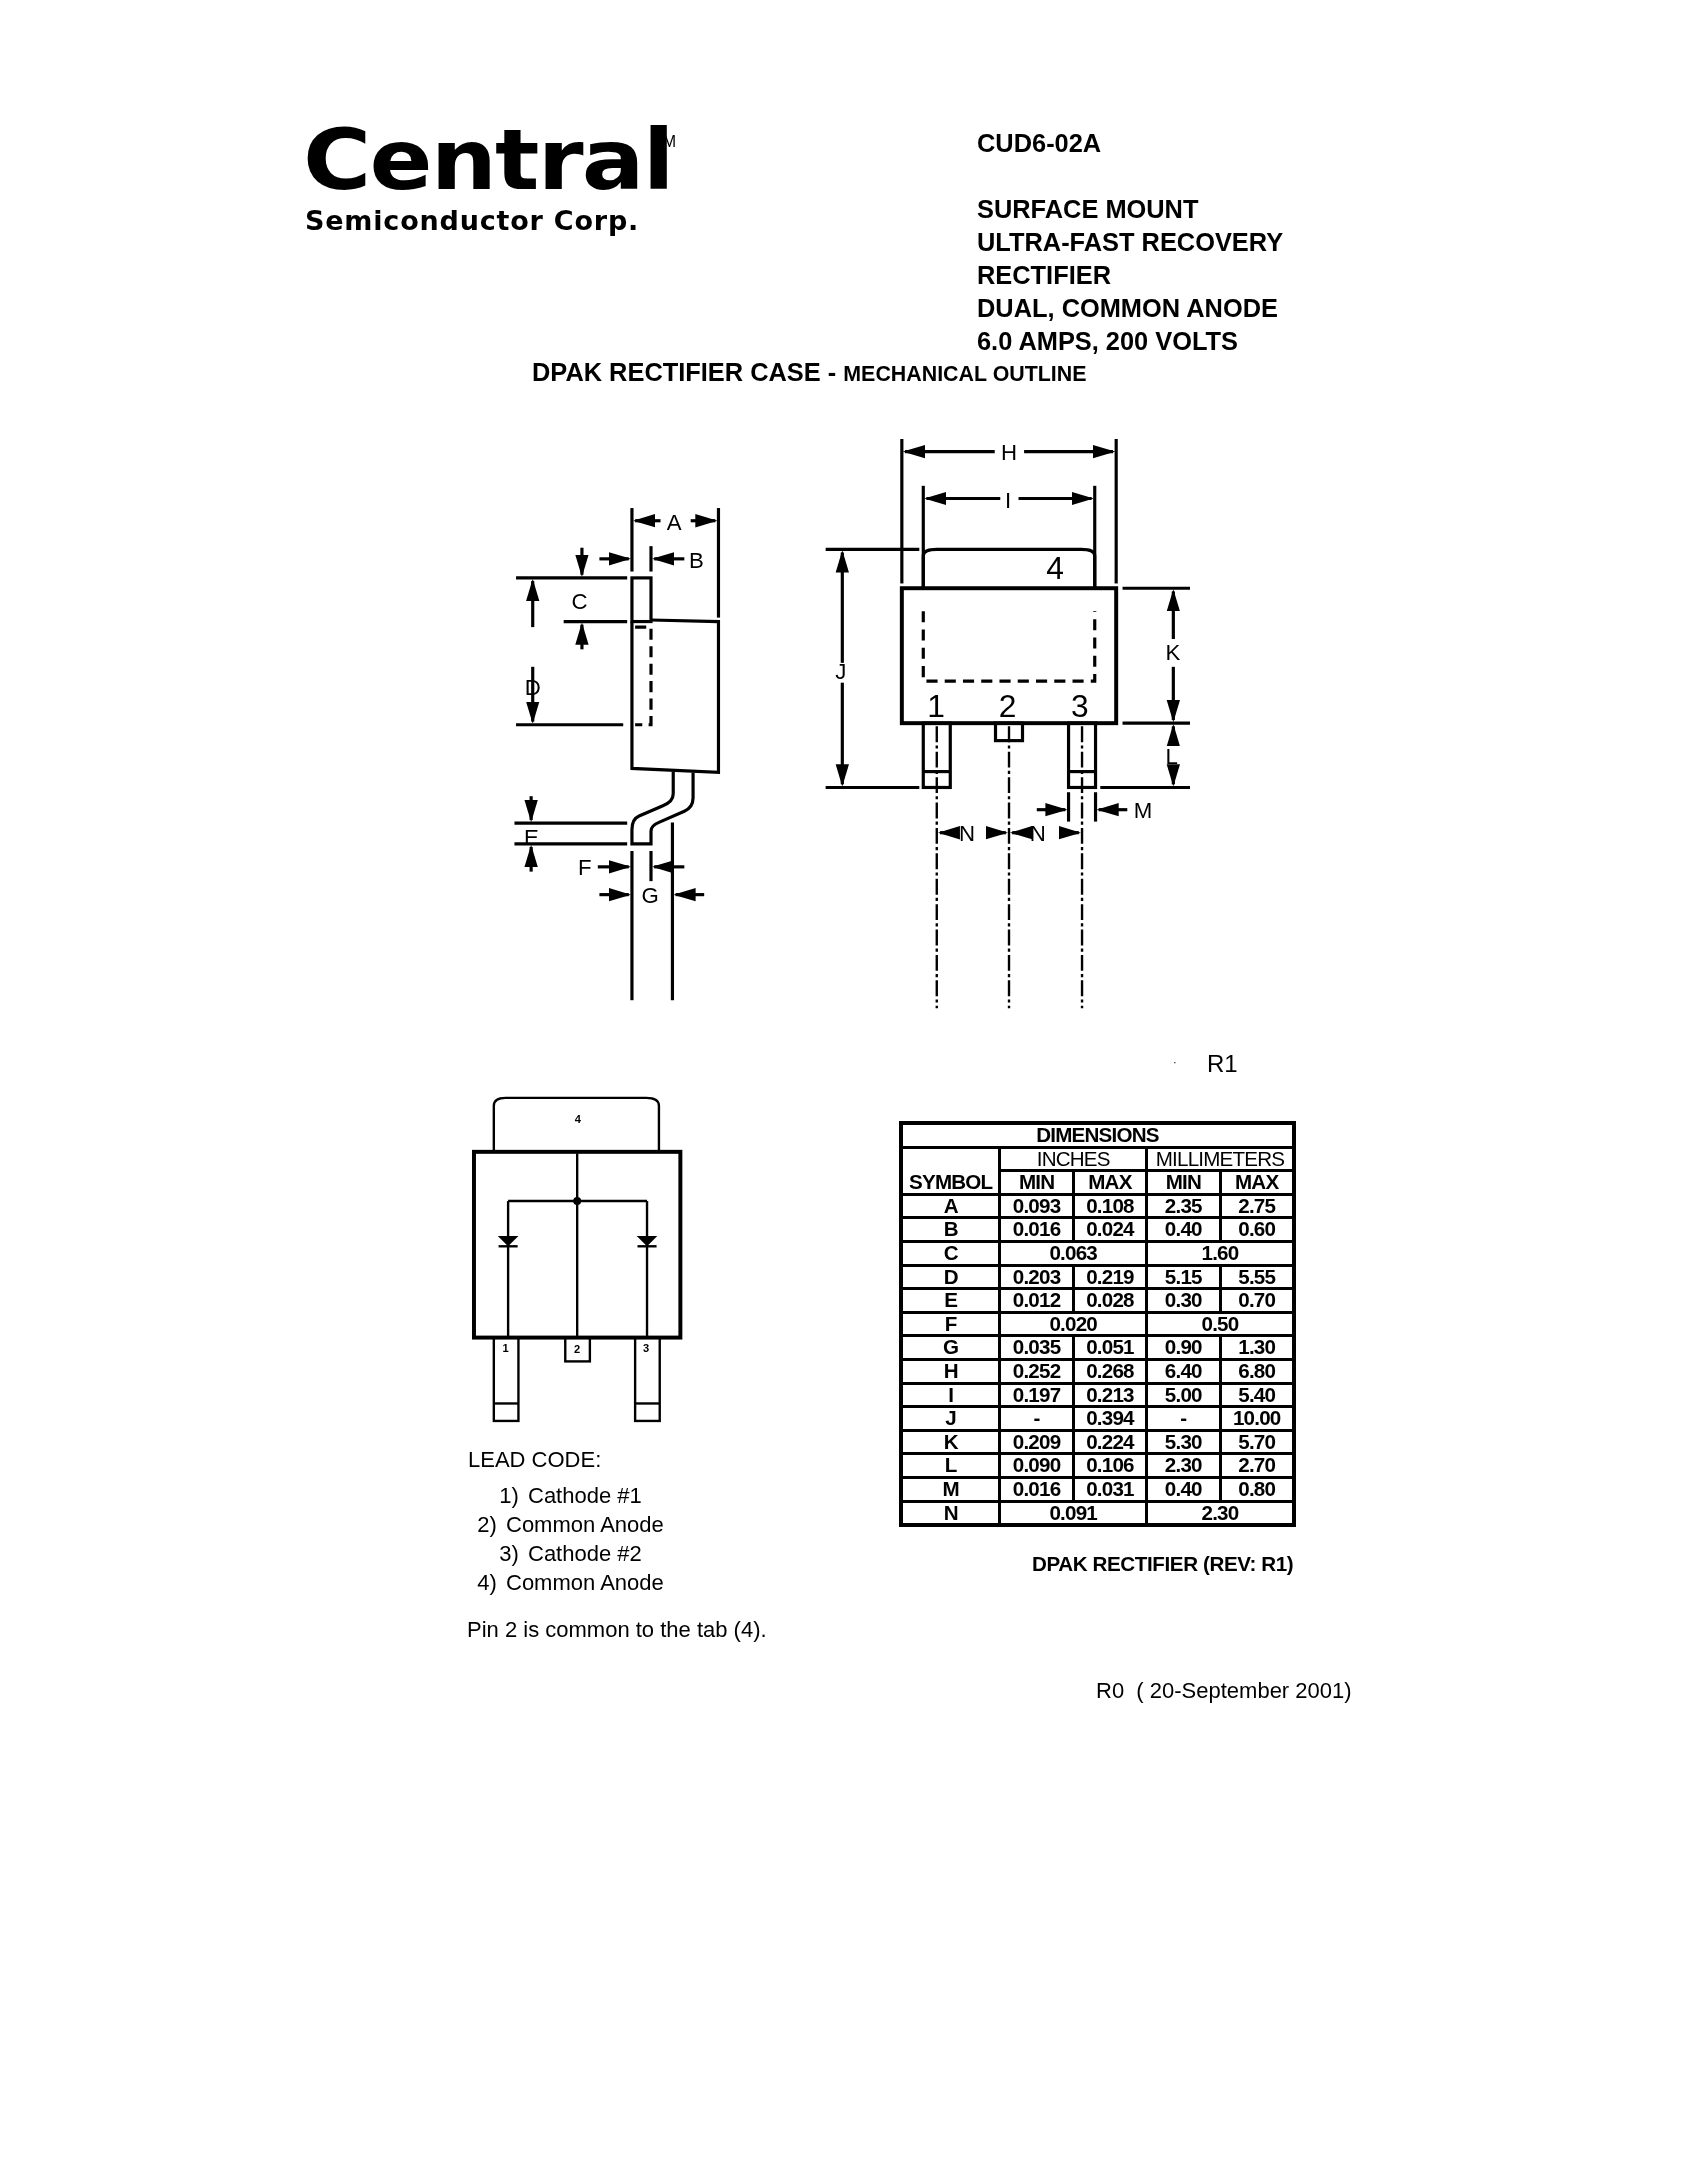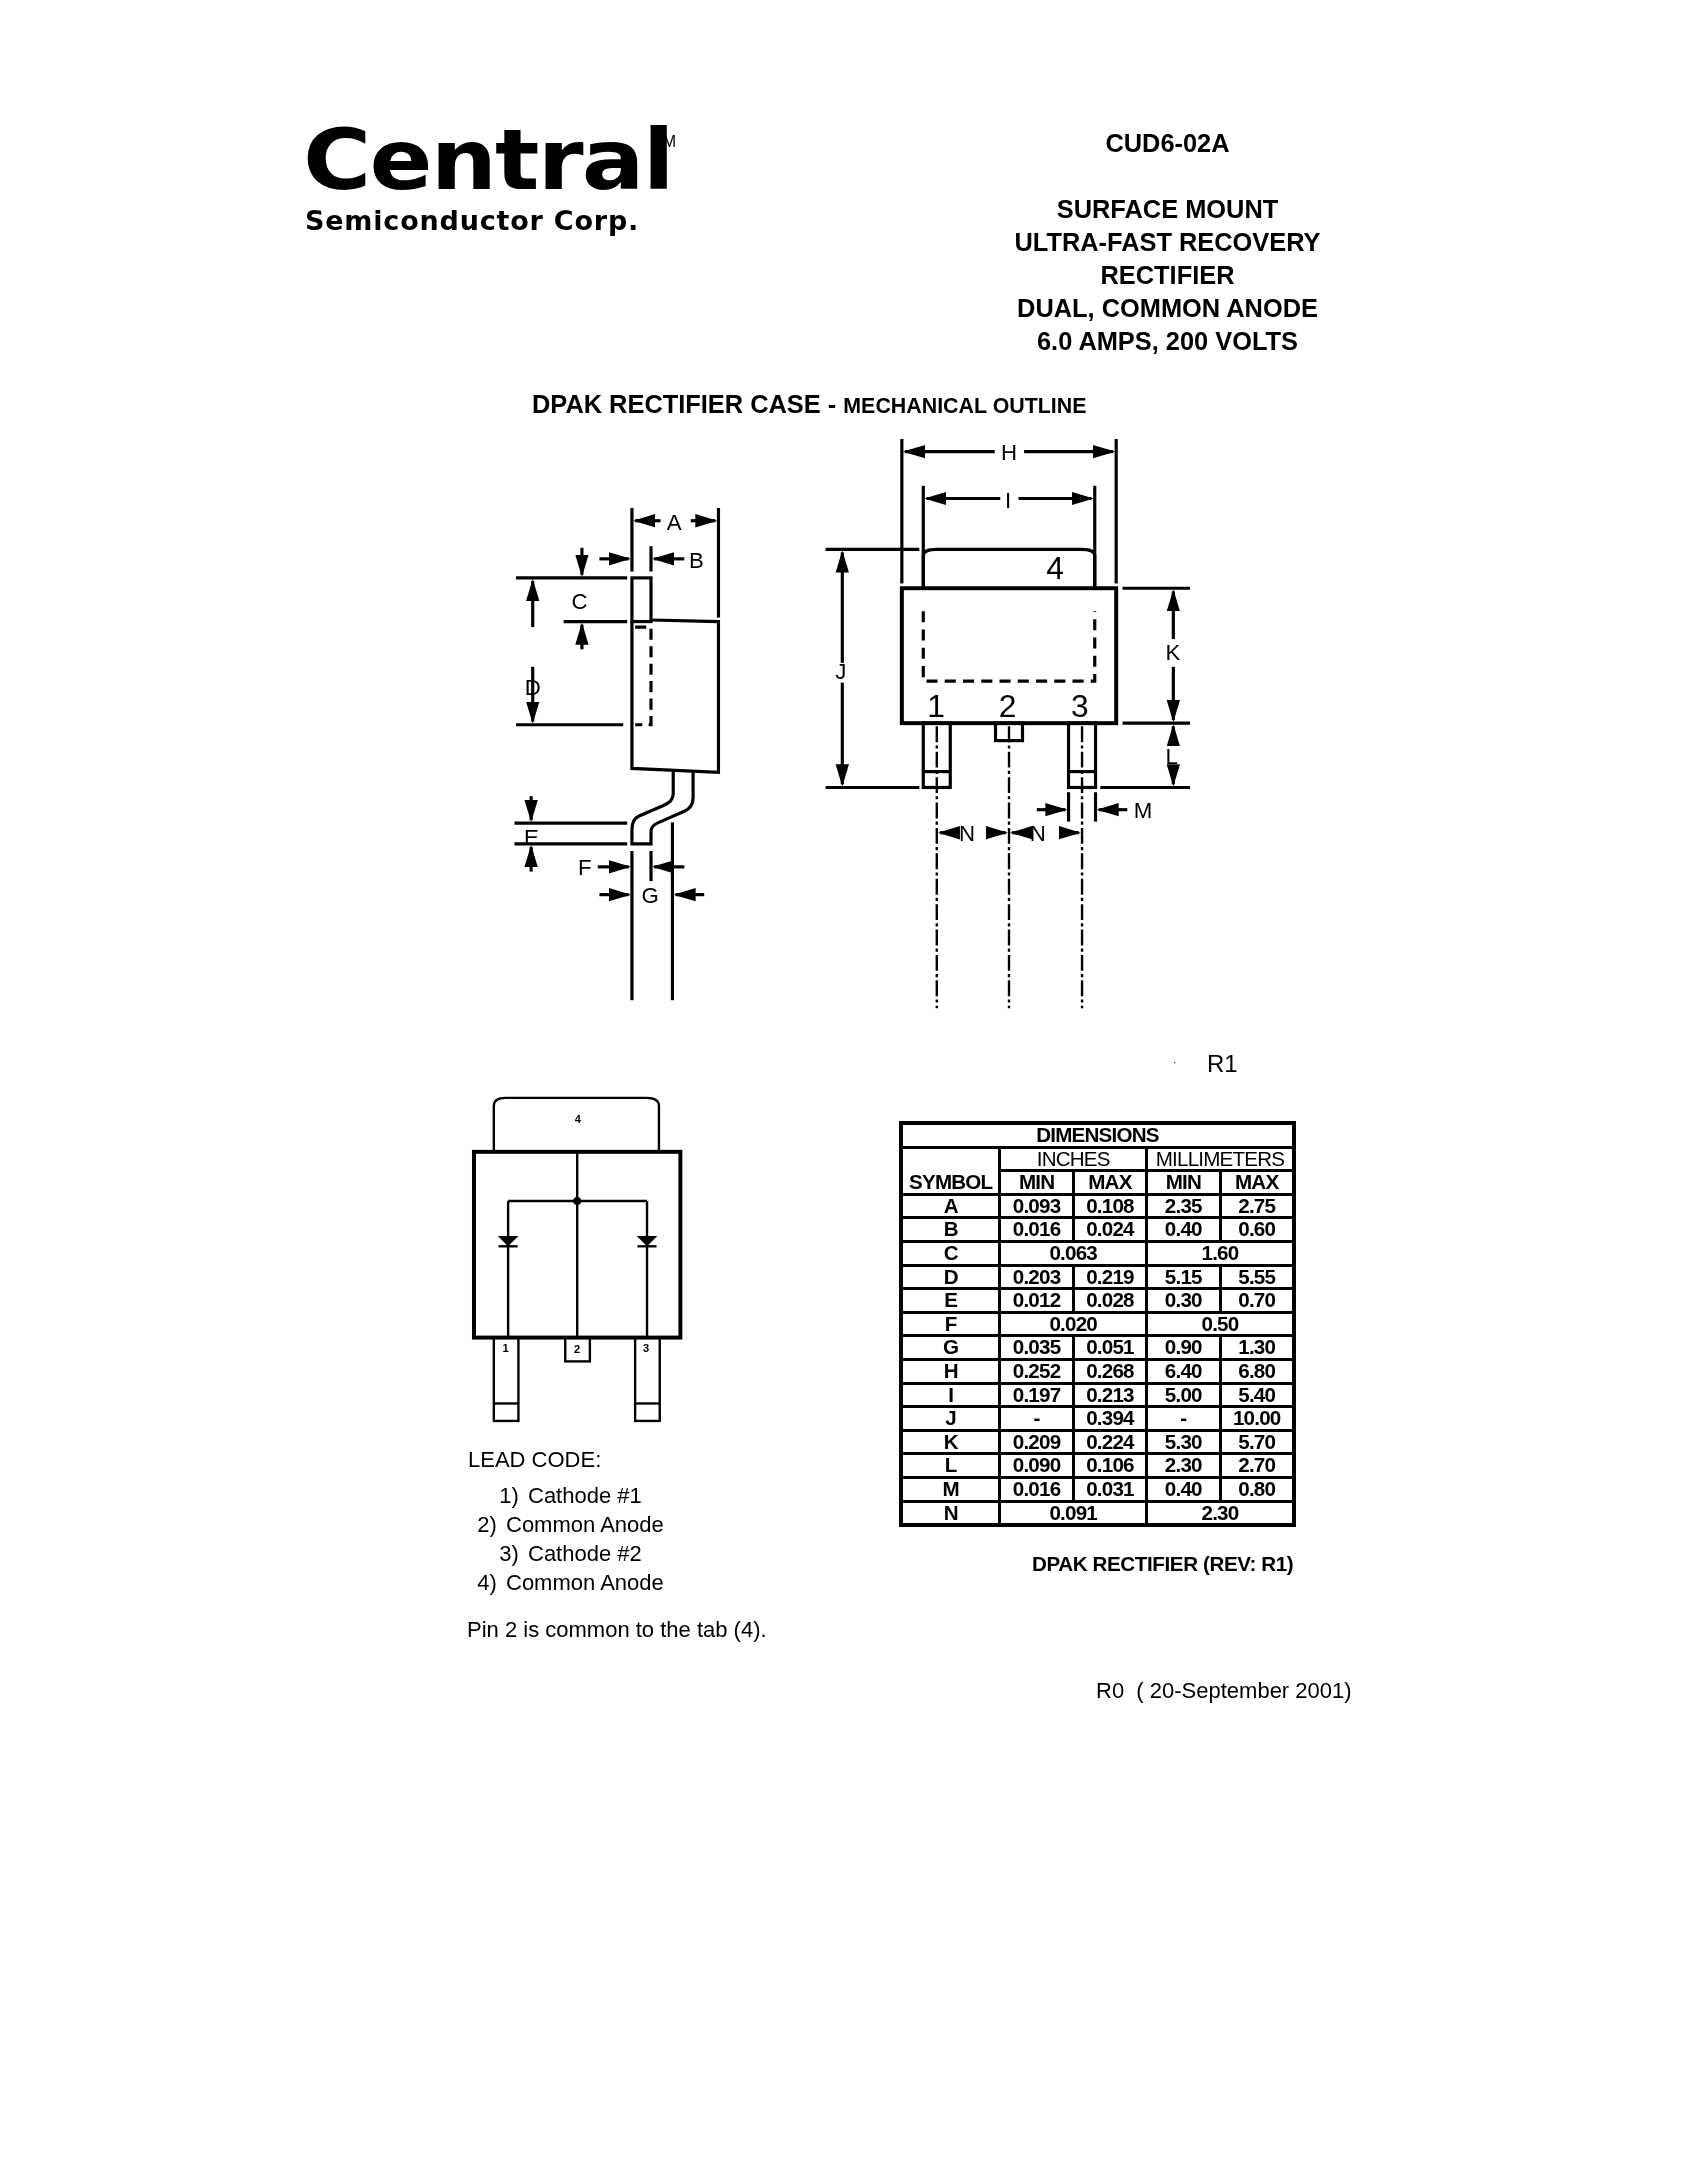--- a/index.html
+++ b/index.html
@@ -1,23 +1,23 @@
 <!DOCTYPE html>
 <html style="font-size:12.7px"><head>
 <meta charset="utf-8">
 <style>
   html, body { margin: 0; padding: 0; background: #ffffff; }
   body { width: 1687px; height: 2183px; position: relative; overflow: hidden; color: #000; font-family: "Liberation Sans", sans-serif; }
   .abs { position: absolute; }
   .logo-main { left: 303px; top: 119px; font-family: "DejaVu Sans", sans-serif; font-weight: 900; font-size: 83px; letter-spacing: -1.6px; line-height: 1; transform: scaleX(1.12); transform-origin: left top; }
   .logo-tm { left: 653px; top: 133px; font-size: 16px; }
   .logo-sub { left: 305px; top: 205px; font-family: "DejaVu Sans", sans-serif; font-weight: 900; font-size: 27px; letter-spacing: 0.8px; text-align: center; }
-  .head-block { left: 977px; top: 127px; width: 381px; text-align: center; font-weight: bold; font-size: 25.4px; line-height: 33px; }
+  .head-block { left: 977px; top: 127px; width: 381px; font-weight: bold; font-size: 25.4px; line-height: 33px; }
   .head-block .part { margin-bottom: 33px; }
-  .section-title { left: 532px; top: 390px; font-weight: bold; font-size: 25.4px; white-space: nowrap; }
+  .section-title { left: 532px; top: 358px; font-weight: bold; font-size: 25.4px; white-space: nowrap; }
   .section-title .sub { font-size: 21.4px; }
   svg text { font-family: "Liberation Sans", sans-serif; }
   .rev-mark { left: 1207px; top: 1050px; font-size: 24px; }
   .dot-mark { left: 1173px; top: 1056px; font-size: 11px; }
   table.dims { position: absolute; left: 899px; top: 1121px; border-collapse: collapse; border: 4px solid #000; font-weight: bold; font-size: 20.6px; }
   table.dims td { border: 3.2px solid #000; text-align: center; padding: 0 3.2px; height: 20.6px; line-height: 20.6px; letter-spacing: -0.8px; }
   table.dims td.sym { width: 89px; }
   table.dims td.val { width: 64px; }
   .table-caption { left: 1032px; top: 1552px; font-weight: bold; font-size: 20.6px; letter-spacing: -0.4px; }
   .lead-title { left: 468px; top: 1447px; font-size: 22px; }

